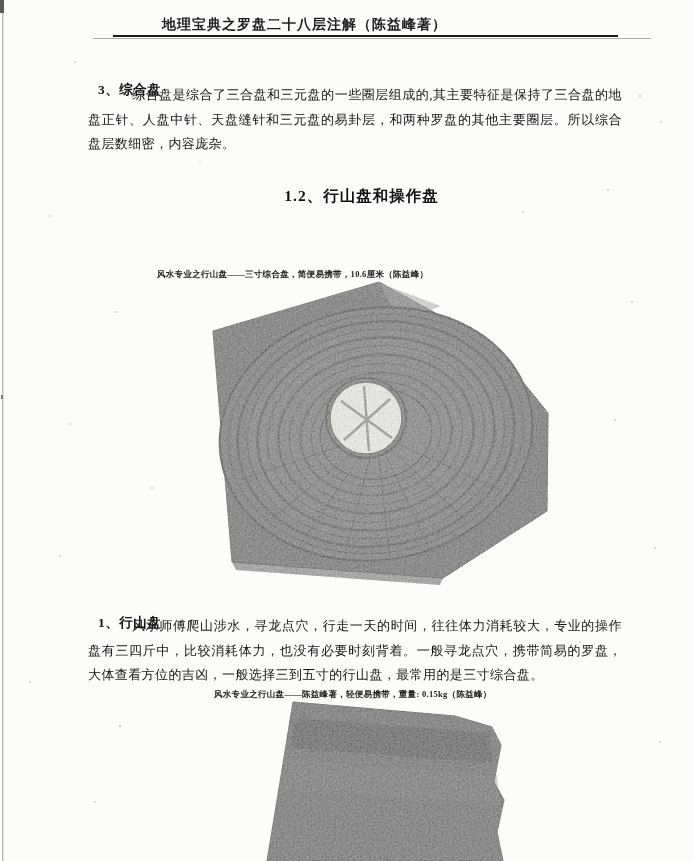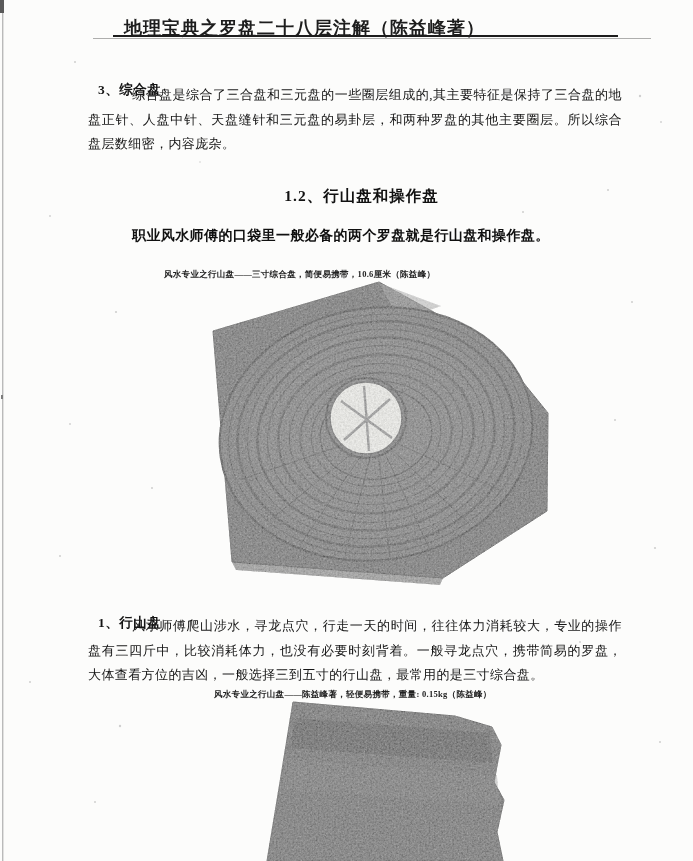--- a/index.html
+++ b/index.html
@@ -5,21 +5,21 @@
   html,body{margin:0;padding:0;background:#e8e8e8;}
   .page{
     position:relative;width:693px;height:861px;overflow:hidden;
     background:#fcfcfb;
     font-family:"Liberation Serif","DejaVu Serif",serif;
     color:#1b1b1b;
   }
   .abs{position:absolute;}
   .running-title{
     top:16px;left:0;width:609px;text-align:center;
-    font-size:18px;font-weight:bold;letter-spacing:1px;color:#1d1d1d;
+    font-size:14px;font-weight:bold;letter-spacing:1px;color:#1d1d1d;
   }
   .rule-main{top:35px;left:113px;width:505px;height:2px;background:#1c1c1c;}
   .rule-thin{top:38px;left:93px;width:558px;height:1px;background:#9a9a9a;opacity:.8;}
   .sec-heading{
     font-size:13.5px;font-weight:bold;color:#141414;letter-spacing:.5px;white-space:nowrap;margin-top:24px;
   }
   .h-zonghe{top:57px;left:98px;}
   .h-xingshan{top:590px;left:98px;}
   .body-para{
     left:88px;width:534px;font-size:13px;line-height:24.6px;
@@ -31,21 +31,21 @@
     top:186px;left:15px;width:693px;text-align:center;
     font-size:15.5px;font-weight:bold;letter-spacing:1px;color:#111;
   }
   .lead-para{
     top:227px;left:88px;width:534px;font-size:14px;font-weight:bold;
     text-indent:44px;letter-spacing:.4px;color:#101010;
   }
   .fig-caption{
     font-size:8.5px;font-weight:bold;letter-spacing:.3px;color:#222;white-space:nowrap;
   }
-  .cap1{top:269px;left:164px;}
+  .cap1{top:269px;left:157px;}
   .cap2{top:689px;left:214px;}
   .artwork{top:0;left:0;width:693px;height:861px;pointer-events:none;}
 </style>
 </head>
 <body>
 
 <div class="page">
 
   <svg class="abs artwork" viewBox="0 0 693 861" aria-hidden="true">
     <defs>
@@ -131,21 +131,20 @@
   </svg>
 
   <div class="abs running-title">地理宝典之罗盘二十八层注解（陈益峰著）</div>
   <div class="abs rule-main"></div>
   <div class="abs rule-thin"></div>
 
   <div class="abs sec-heading h-zonghe">3、综合盘</div>
   <div class="abs body-para p-zonghe">综合盘是综合了三合盘和三元盘的一些圈层组成的,其主要特征是保持了三合盘的地盘正针、人盘中针、天盘缝针和三元盘的易卦层，和两种罗盘的其他主要圈层。所以综合盘层数细密，内容庞杂。</div>
 
   <div class="abs center-heading">1.2、行山盘和操作盘</div>
-  <div class="abs lead-para">职业风水师傅的口袋里一般必备的两个罗盘就是行山盘和操作盘。</div>
 
   <div class="abs fig-caption cap1">风水专业之行山盘——三寸综合盘，简便易携带，10.6厘米（陈益峰）</div>
 
   <div class="abs sec-heading h-xingshan">1、行山盘</div>
   <div class="abs body-para p-xingshan">风水师傅爬山涉水，寻龙点穴，行走一天的时间，往往体力消耗较大，专业的操作盘有三四斤中，比较消耗体力，也没有必要时刻背着。一般寻龙点穴，携带简易的罗盘，大体查看方位的吉凶，一般选择三到五寸的行山盘，最常用的是三寸综合盘。</div>
 
   <div class="abs fig-caption cap2">风水专业之行山盘——陈益峰著，轻便易携带，重量: 0.15kg（陈益峰）</div>
 
 </div>
 

